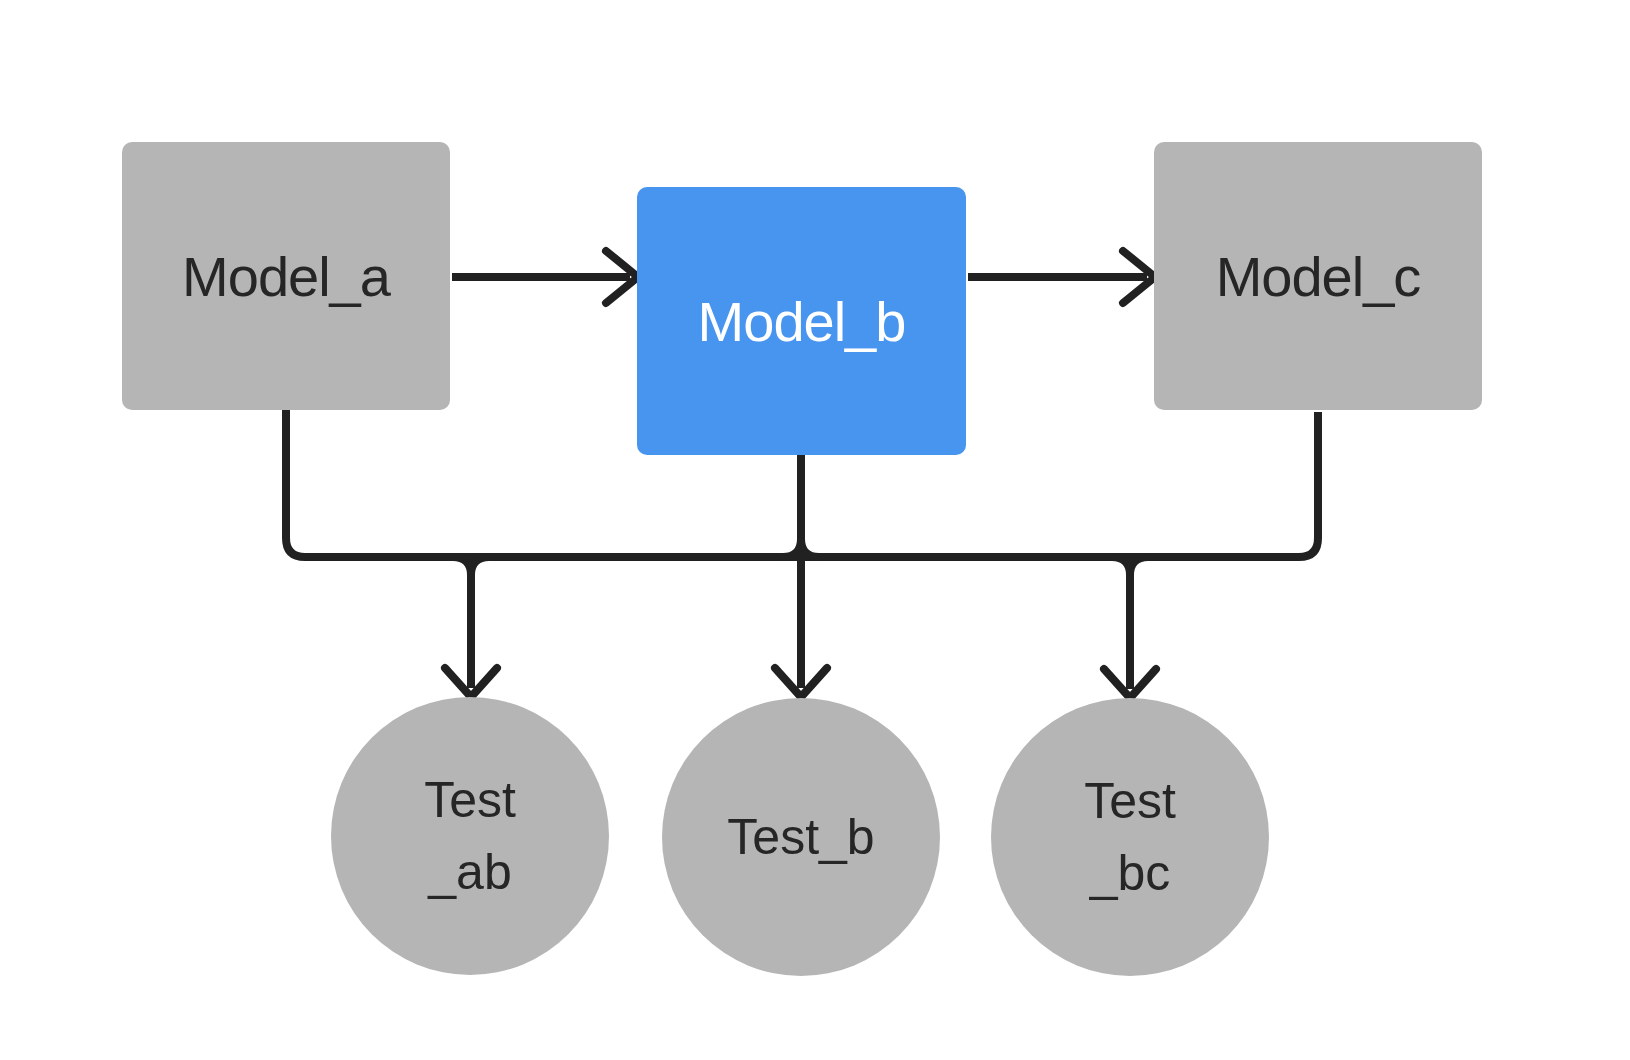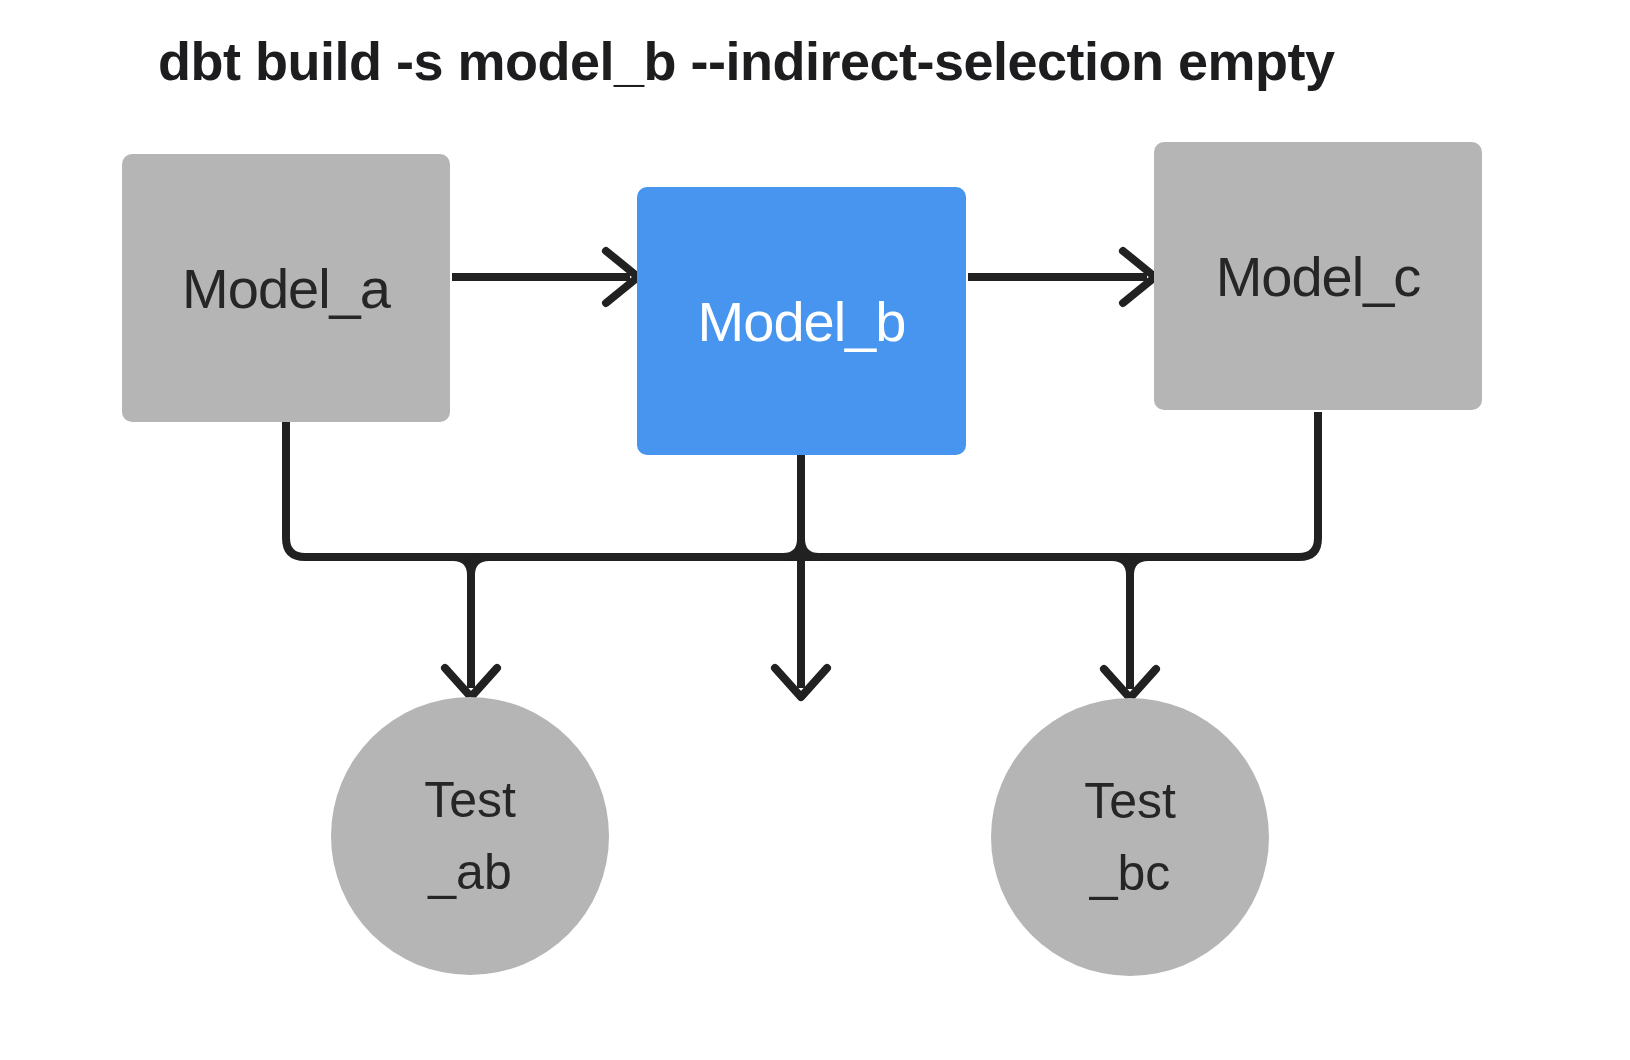--- a/index.html
+++ b/index.html
@@ -67,21 +67,20 @@
     text-align: center;
     flex-direction: column;
   }
   .node-circle .line { display: block; }
 </style>
 </head>
 <body>
 
 <div class="stage">
 
-  <div class="diagram-title">dbt build -s model_b --indirect-selection empty</div>
 
   <svg class="edges-svg" viewBox="0 0 1630 1060">
 
     <g>
       <path d="M452,277 H630"></path>
       <path class="chevron" d="M606,251 L638,277 L606,303"></path>
     </g>
 
     <g>
       <path d="M968,277 H1147"></path>
@@ -107,36 +106,39 @@
     </g>
 
     <g>
       <path d="M1112,557 Q1130,557 1130,575"></path>
       <path d="M1148,557 Q1130,557 1130,575"></path>
       <path d="M1130,560 L1130,689"></path>
       <path class="chevron" d="M1104,669 L1130,698 L1156,669"></path>
     </g>
   </svg>
 
-  <div class="node node-rect node-default" style="left:122px;margin-top:12px;">
+  <div class="node node-rect node-default" style="left:122px;">
     <span>Model_a</span>
   </div>
 
   <div class="node node-rect node-selected" style="left:637px; width:329px;">
     <span>Model_b</span>
   </div>
 
   <div class="node node-rect node-default" style="left:1154px;justify-content:center;">
     <span>Model_c</span>
   </div>
 
   <div class="node node-circle" style="left:331px; top:697px;">
     <span class="line">Test</span>
     <span class="line">_ab</span>
   </div>
 
+  <div class="node node-circle" style="left:662px; top:698px;">
+    <span class="line">Test_b</span>
+  </div>
 
   <div class="node node-circle" style="left:991px; top:698px;">
     <span class="line">Test</span>
     <span class="line">_bc</span>
   </div>
 
 </div>
 
 </body></html>

